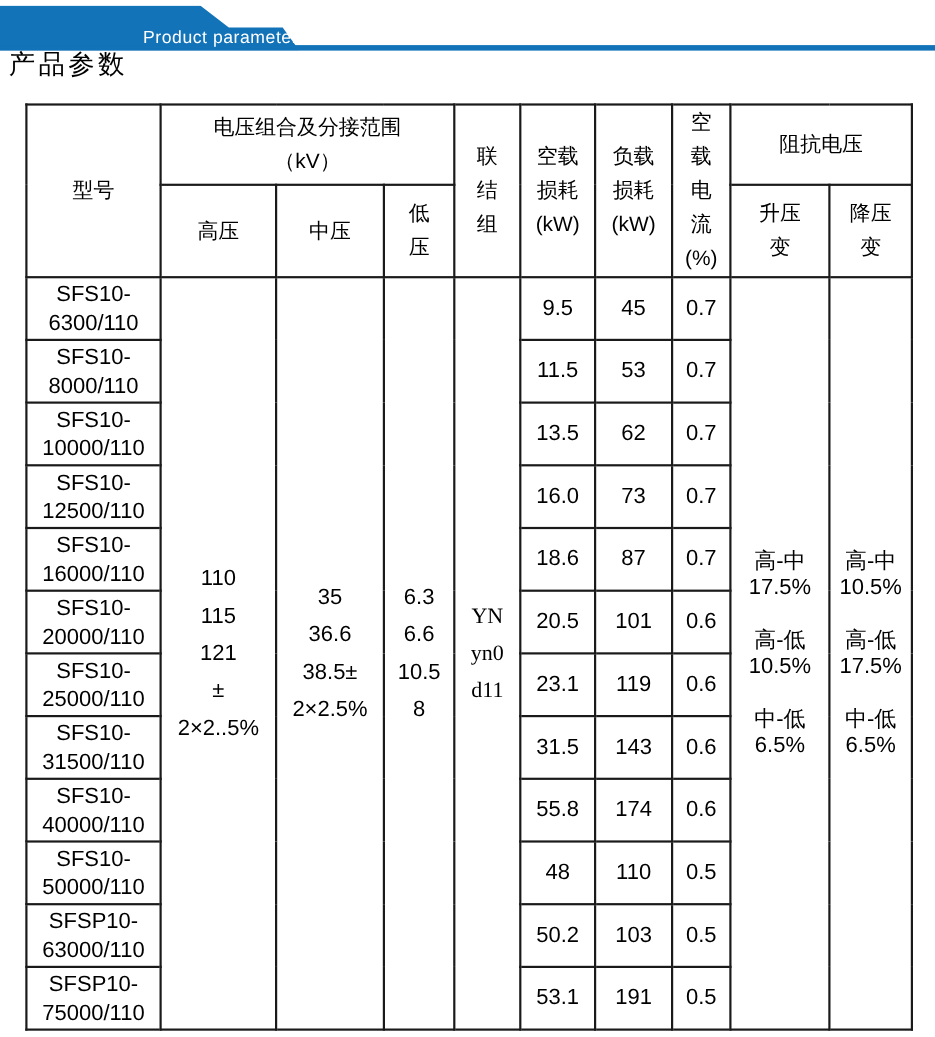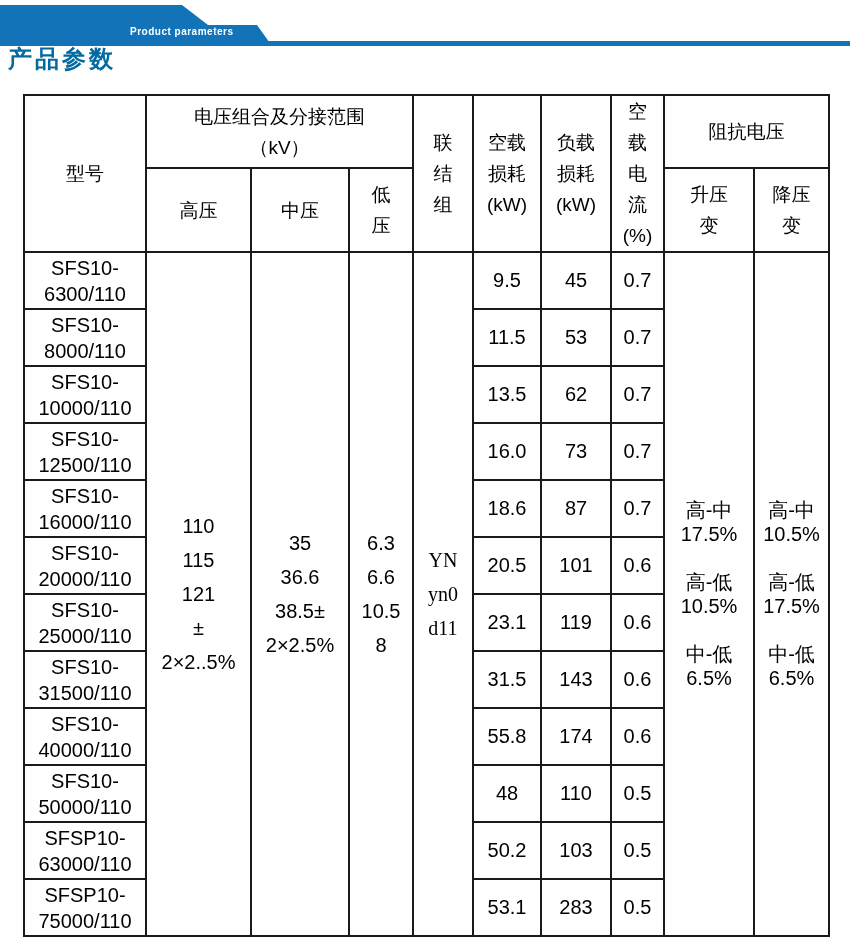--- a/index.html
+++ b/index.html
@@ -15,27 +15,27 @@
     position:absolute; left:0; top:5px; width:272px; height:41px;
     background:var(--accent);
     clip-path: polygon(0 0, 182px 0, 208px 20px, 257px 20px, 272px 41px, 0 41px);
   }
   .banner-strip {
     position:absolute; left:0; top:41px; width:850px; height:5px;
     background:var(--accent);
   }
   .banner-title {
     position:absolute; left:8px; top:12px;
-    font-size:24px; font-weight:bold; color:#0369a1; letter-spacing:3px;
+    font-size:24px; font-weight:normal; color:#000000; letter-spacing:3px;
     line-height:1;
     margin-top:35px;
   }
   .banner-subtitle {
     position:absolute; left:130px; top:27px;
-    font-size:10px; font-weight:bold; color:#fff; letter-spacing:0.5px;
+    font-size:16px; font-weight:normal; color:#fff; letter-spacing:0.5px;
     line-height:1;
   }
 
   
   .table-wrap { padding:44px 0 0 23px; }
   table.params {
     border-collapse:collapse; table-layout:fixed;
   }
   .params th, .params td {
     border:2px solid #1a1a1a;
@@ -218,18 +218,18 @@
       <td class="model">SFSP10-
 63000/110</td>
       <td>50.2</td>
       <td>103</td>
       <td>0.5</td>
     </tr>
     <tr class="drow">
       <td class="model">SFSP10-
 75000/110</td>
       <td>53.1</td>
-      <td>283</td>
+      <td>191</td>
       <td>0.5</td>
     </tr>
   </tbody>
     </table>
 </main>
 
 </body></html>

